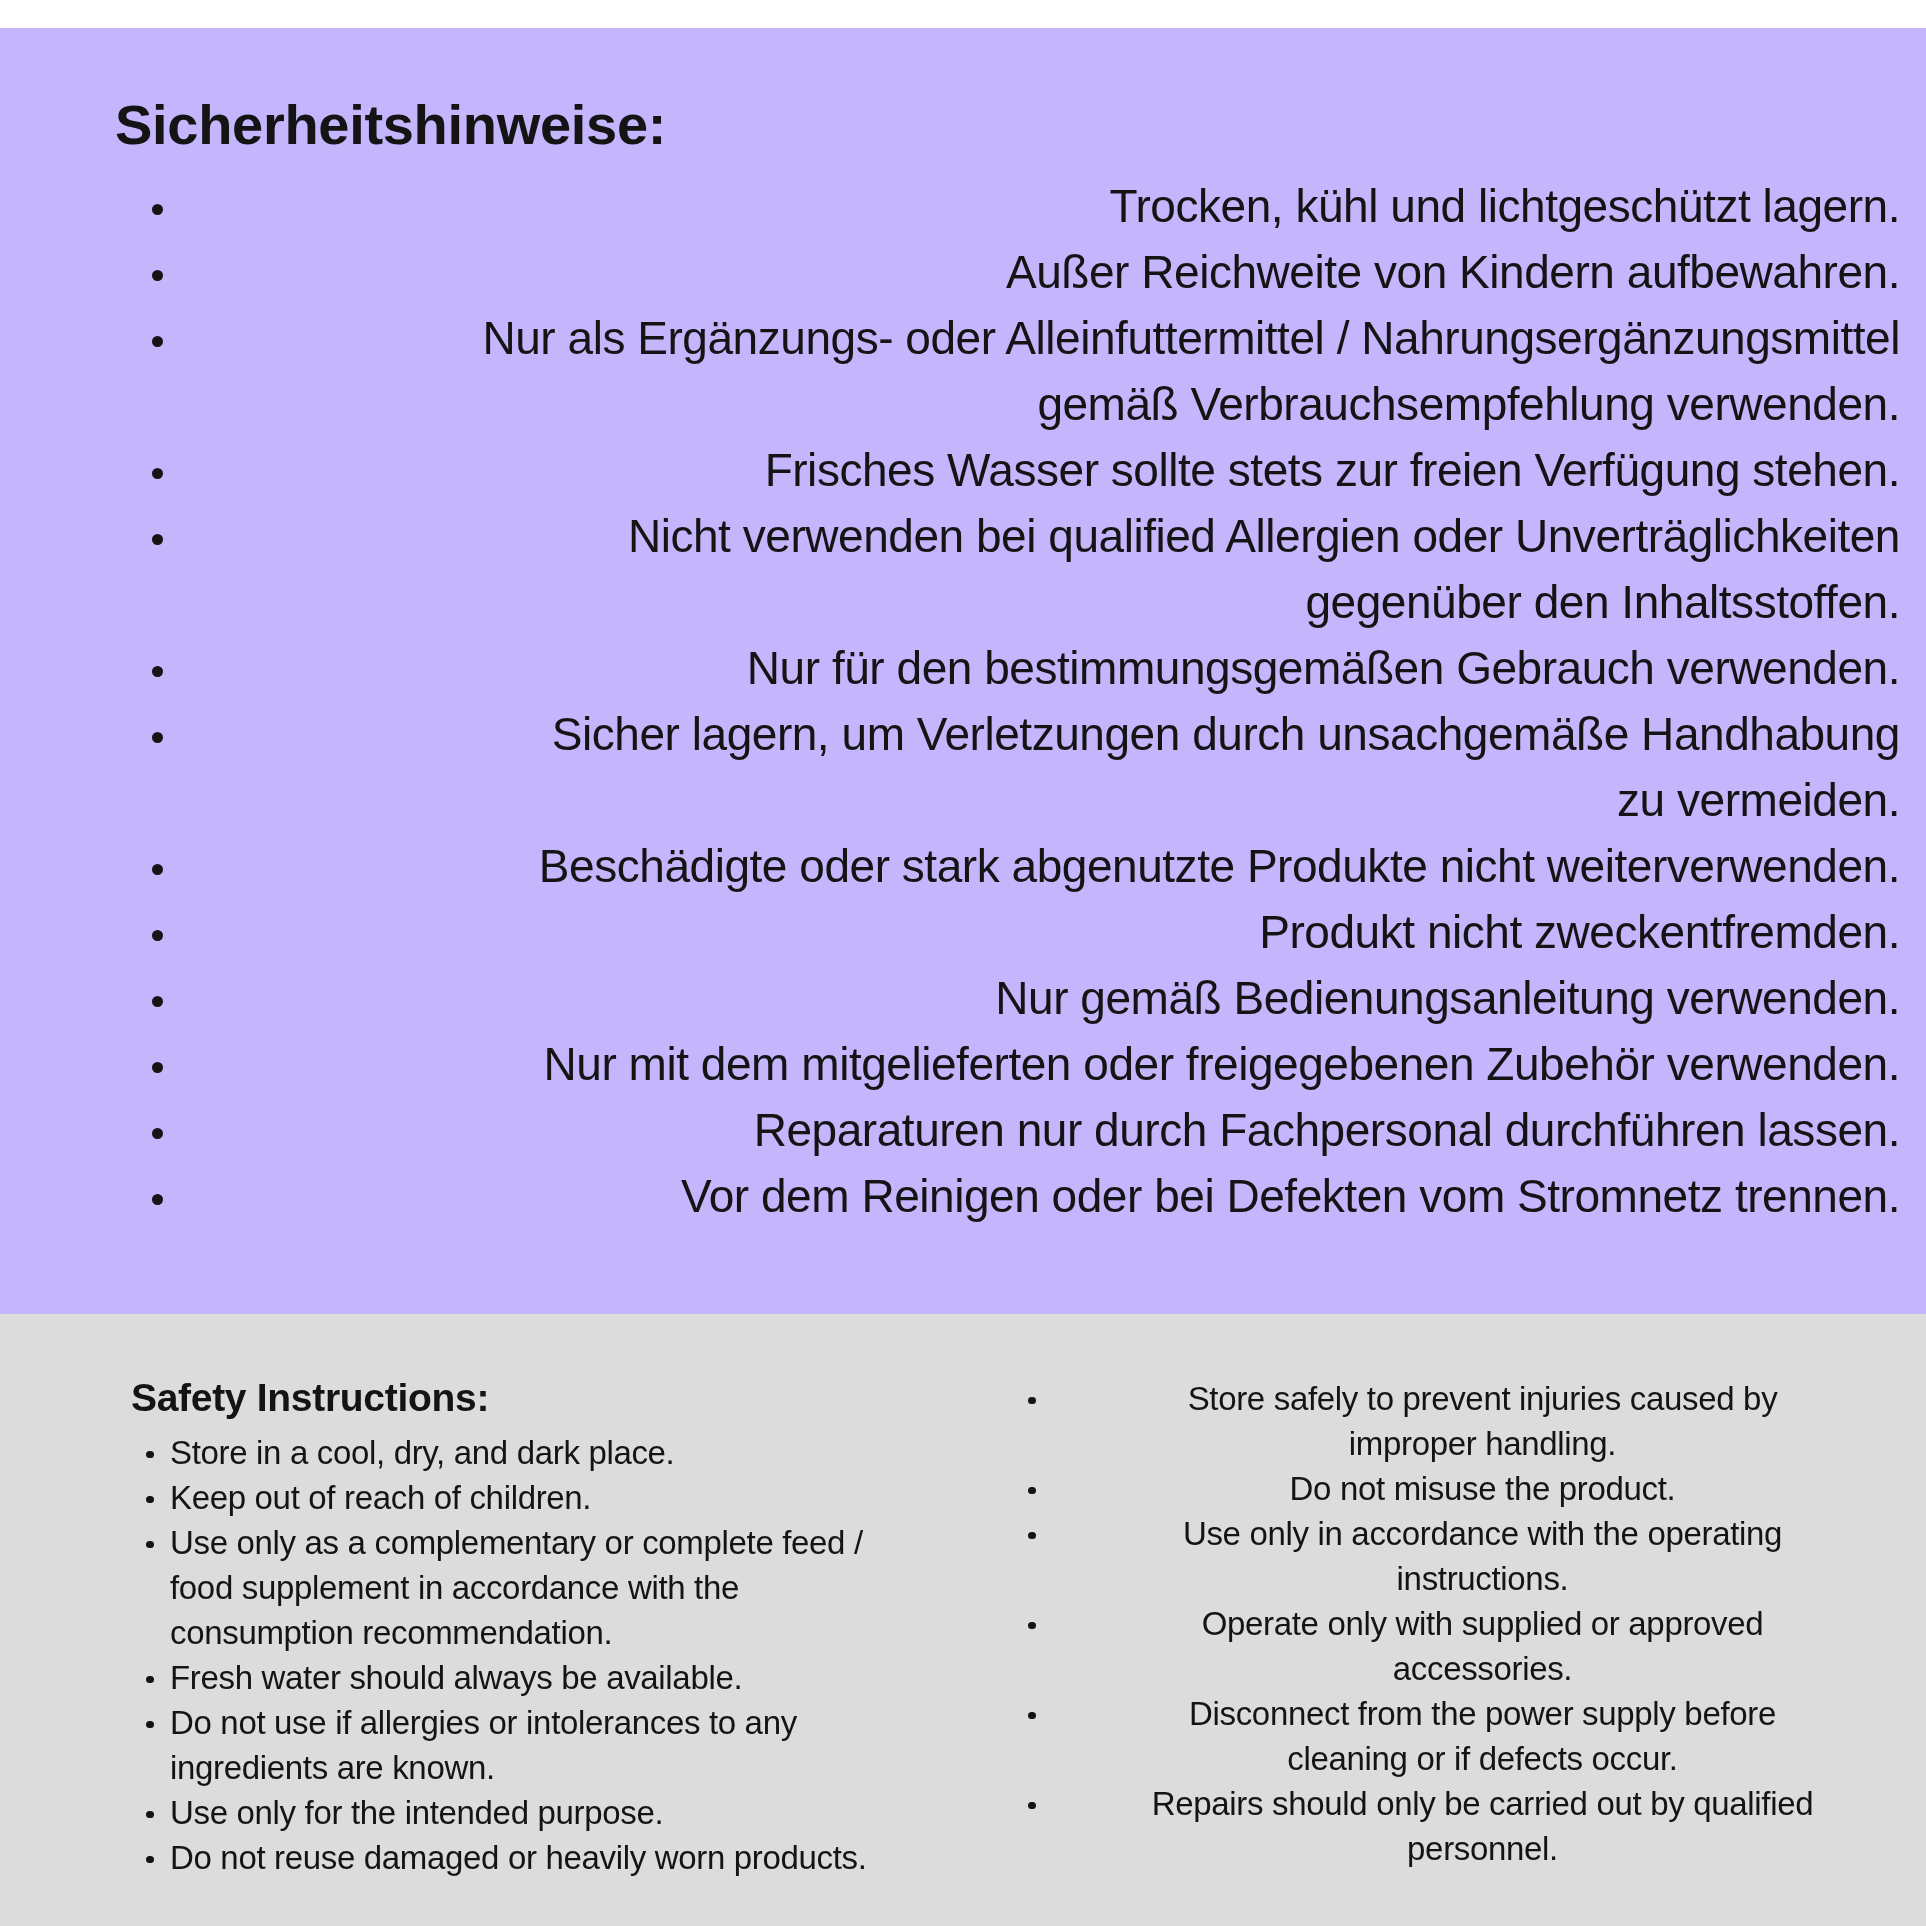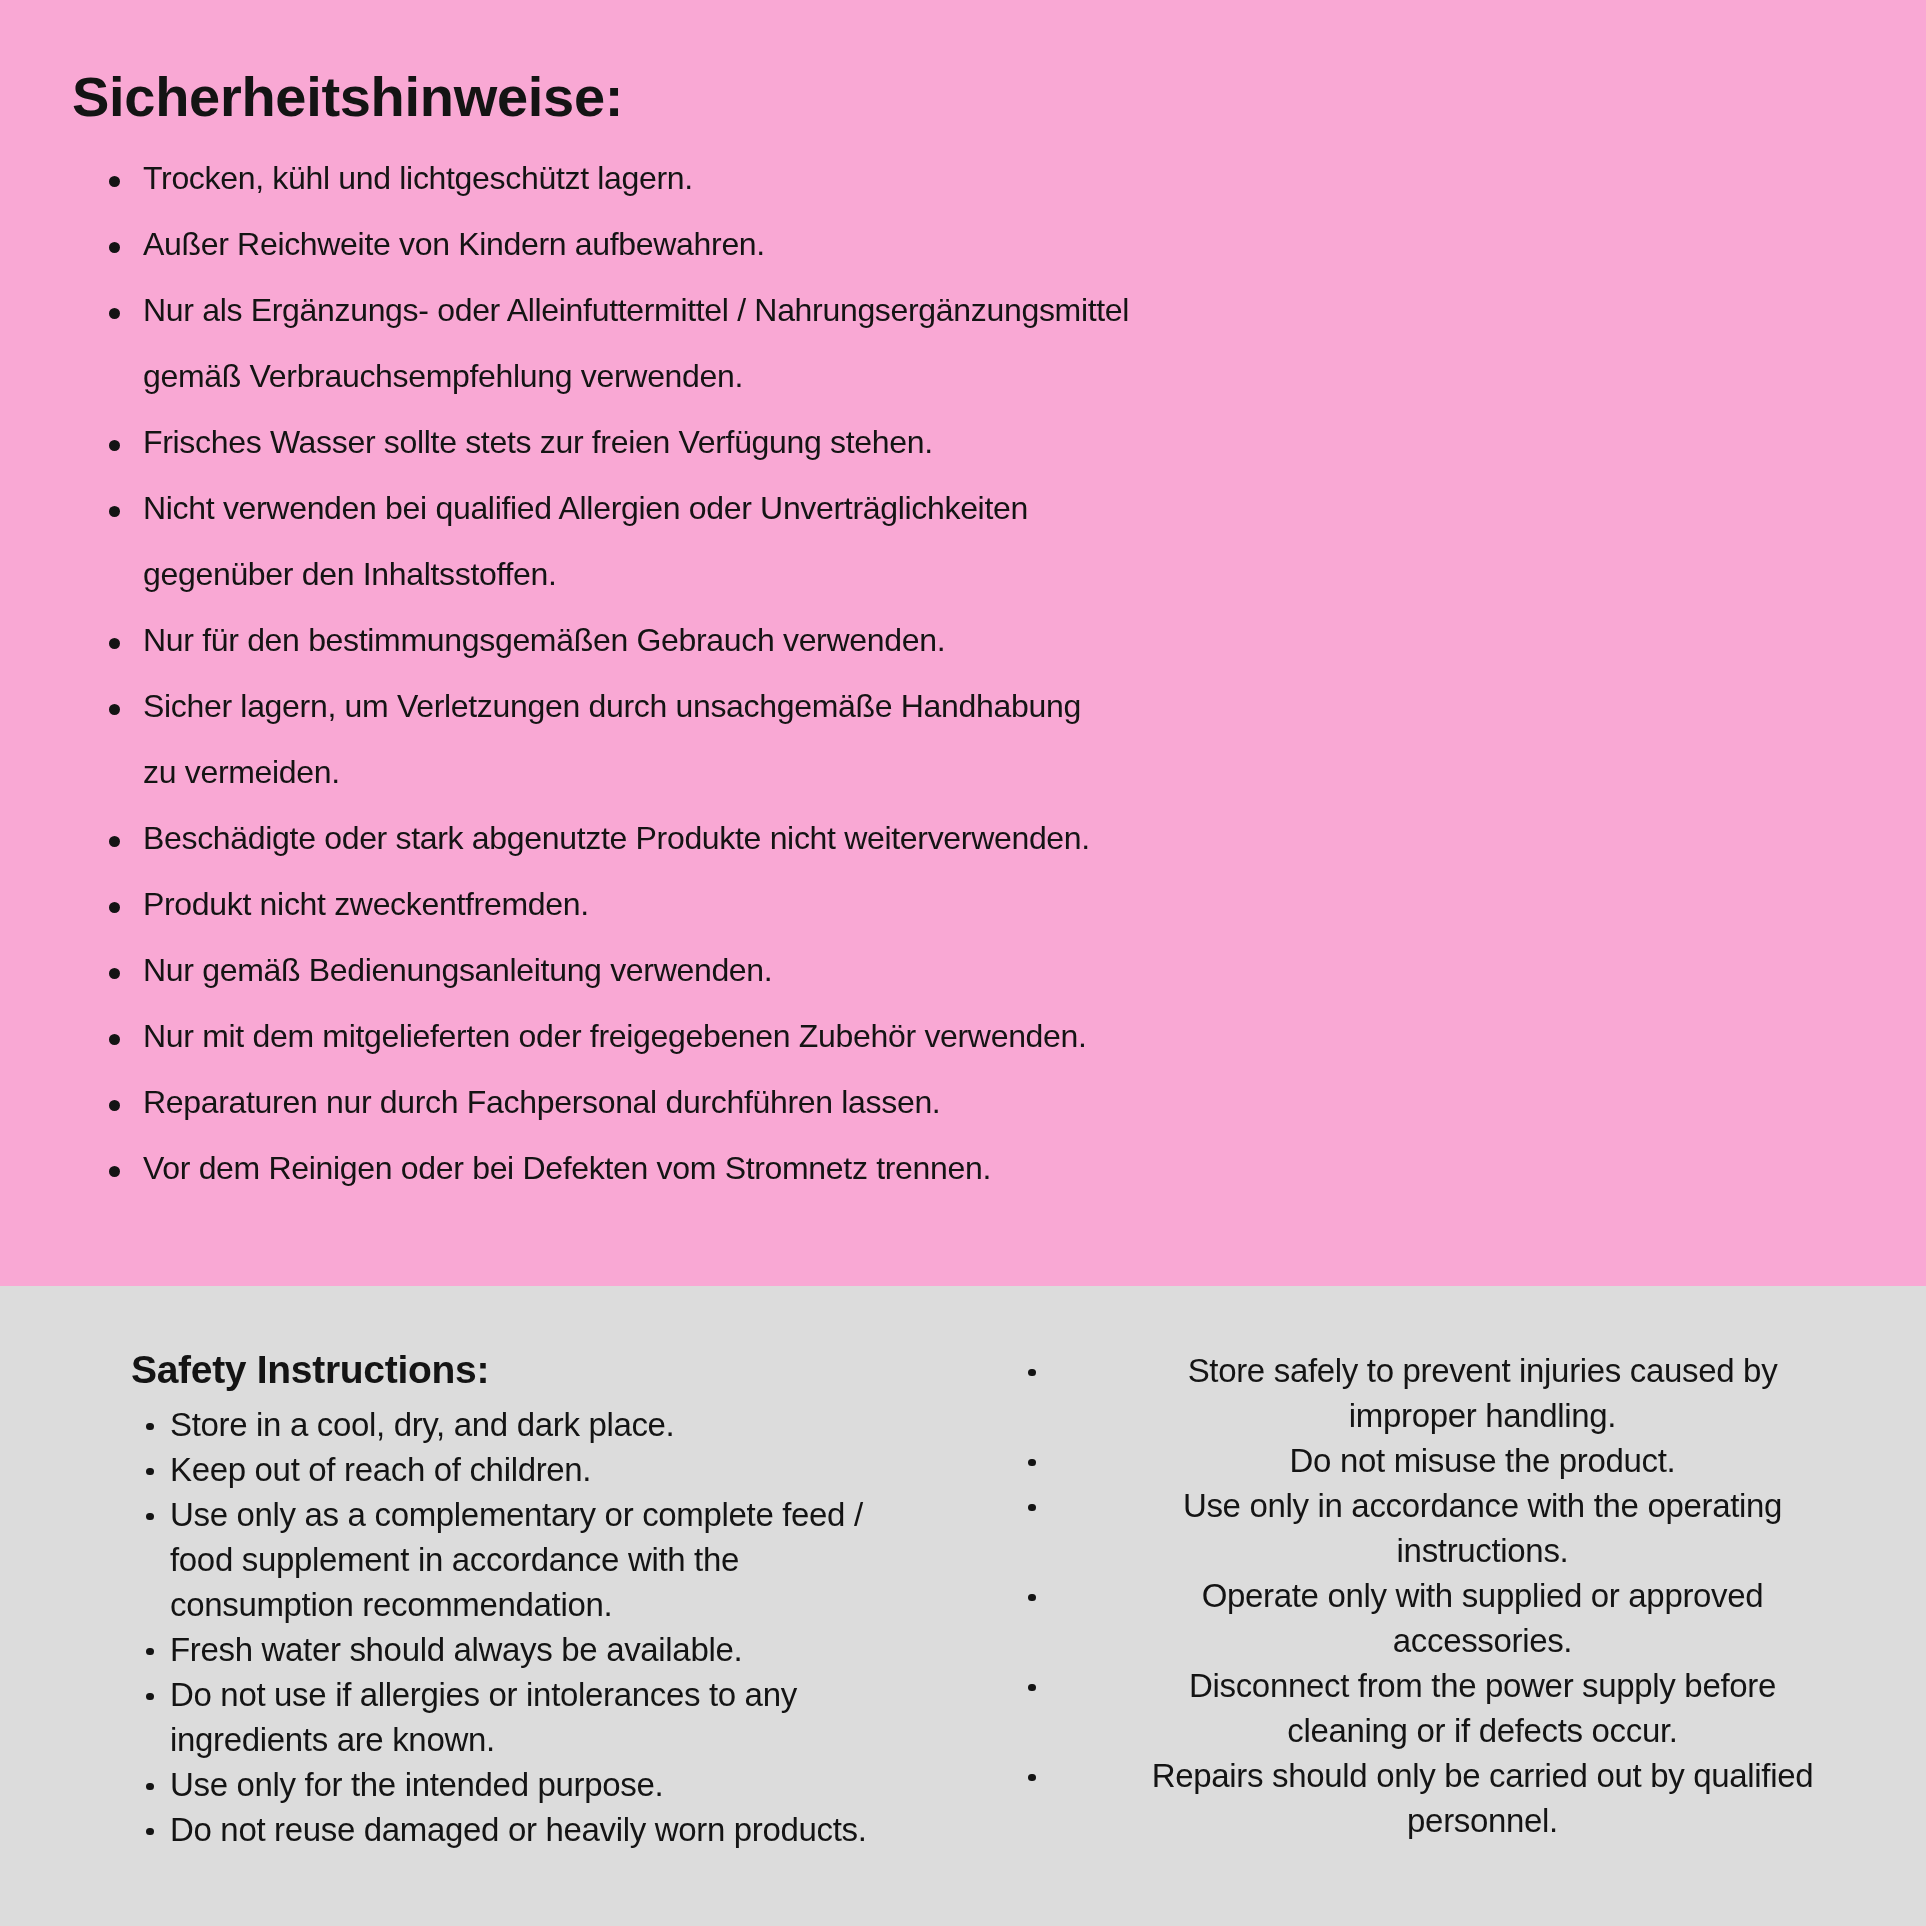--- a/index.html
+++ b/index.html
@@ -8,41 +8,43 @@
     width: 1926px;
     height: 1926px;
     overflow: hidden;
     font-family: "Liberation Sans", sans-serif;
     color: #141414;
   }
   .section-de {
     box-sizing: border-box;
     width: 1926px;
     height: 1286px;
-    background: #f9a8d4;
-    padding: 66px 0 0 72px;
+    background: #c4b5fd;
+    padding: 66px 0 0 115px;
+    margin-top: 28px;
   }
   .section-de h1 {
     margin: 0;
     font-size: 56px;
     line-height: 62px;
     font-weight: 700;
     letter-spacing: -0.3px;
   }
   ul.bullets {
     list-style: none;
     margin: 0;
     padding: 0;
   }
   .section-de ul.bullets {
     margin-top: 16.7px;
     width: 1785px;
-    font-size: 32px;
+    font-size: 46px;
     line-height: 66px;
     letter-spacing: -0.01em;
+    text-align: right;
   }
   .section-de li {
     position: relative;
     padding-left: 71px;
   }
   .bullet-text { white-space: pre-line; }
   .bullet-dot {
     position: absolute;
     display: block;
     background: #141414;

